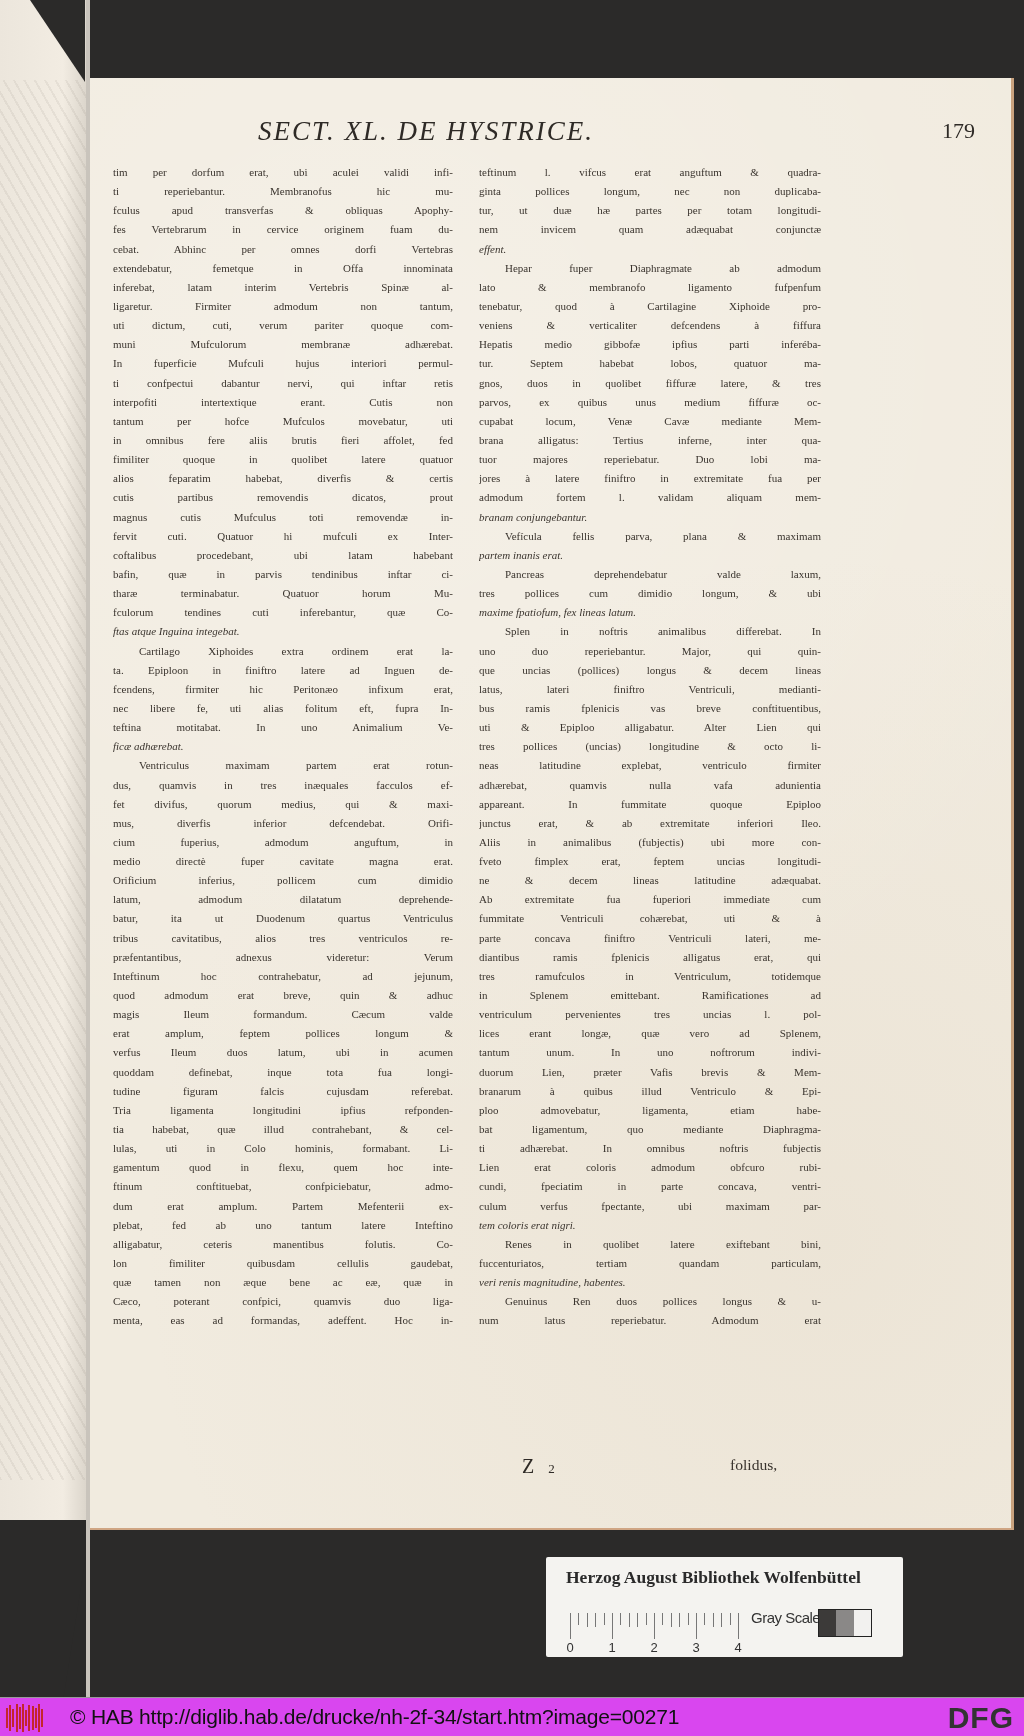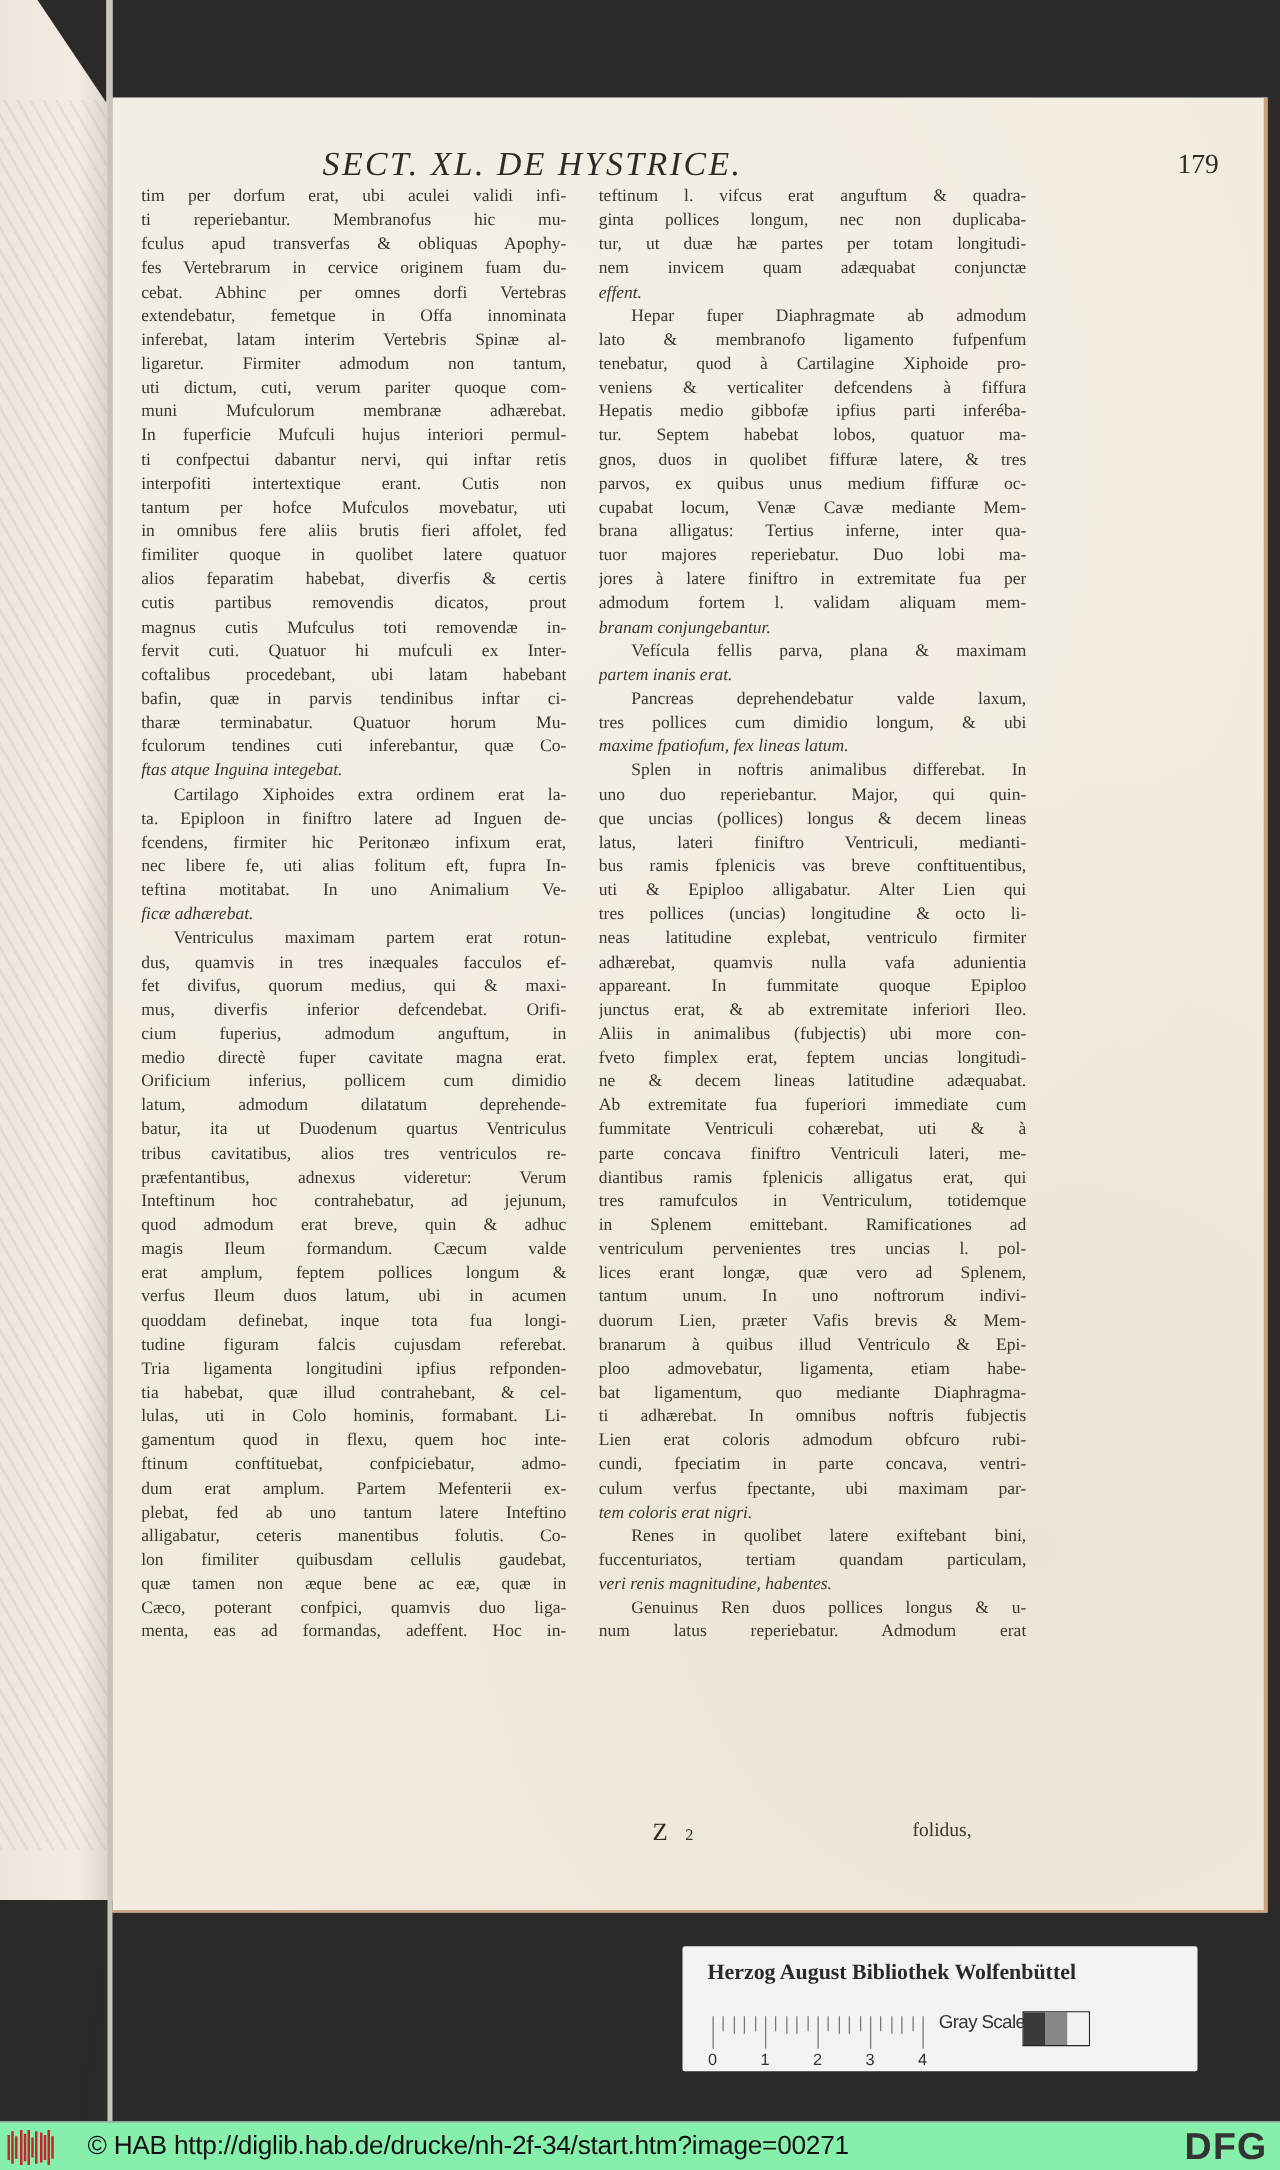--- a/index.html
+++ b/index.html
@@ -41,53 +41,53 @@
       position: absolute; top: 38px; left: 0; right: 0; height: 32px;
     }
     .running-title {
       position: absolute; left: 168px; top: 0; font-style: italic;
       font-size: 27px; letter-spacing: 2px; color: #2e2a26;
     }
     .page-number {
       position: absolute; right: 36px; top: 2px; font-size: 22px; color: #2e2a26;
     }
     .column {
-      position: absolute; top: 70px; width: 340px;
-      font-size: 14px; line-height: 19.15px; color: #3a342e;
+      position: absolute; top: 85px; width: 340px;
+      font-size: 11px; line-height: 19.15px; color: #3a342e;
       text-align: justify;
     }
     .col-left { left: 23px; }
     .col-right { left: 389px; width: 342px; }
     .line { display: block; white-space: nowrap; text-align-last: justify; height: 19.15px; overflow: hidden; }
     .line.last { text-align-last: left; font-style: italic; }
     .line.indent { padding-left: 26px; }
     .signature {
       position: absolute; left: 432px; top: 1377px; font-size: 20px; color: #2e2a26;
     }
     .signature .sub { font-size: 13px; margin-left: 14px; }
     .catchword {
       position: absolute; left: 640px; top: 1378px; font-size: 15.6px; color: #3a342e;
     }
     .scale-card {
-      position: absolute; left: 546px; top: 1557px; width: 412px; height: 100px;
+      position: absolute; left: 546px; top: 1557px; width: 357px; height: 100px;
       background: #f4f3f0; border-radius: 2px;
     }
     .scale-card .lib-name {
       position: absolute; left: 20px; top: 10px; font-weight: bold; font-size: 17.5px;
       color: #2a2a2a; white-space: nowrap;
     }
     .ruler { position: absolute; left: 24px; top: 56px; width: 172px; height: 28px; }
     .ruler .tick { position: absolute; top: 0; width: 1px; background: #777; }
     .ruler .num { position: absolute; top: 27px; font-family: "Liberation Sans", sans-serif; font-size: 13px; color: #333; transform: translateX(-50%); }
     .gray-label { position: absolute; left: 205px; top: 52px; font-family: "Liberation Sans", sans-serif; font-size: 15px; color: #333; letter-spacing: -0.5px; }
     .gray-swatches { position: absolute; left: 272px; top: 52px; width: 52px; height: 26px; border: 1px solid #222; display: flex; }
     .gray-swatches span { flex: 1; }
     .footer {
       position: absolute; left: 0; top: 1697px; width: 1024px; height: 39px;
-      background: #86efac; border-top: 1px solid #999;
+      background: #d946ef; border-top: 1px solid #999;
     }
     .footer .hab-logo { position: absolute; left: 6px; top: 6px; width: 40px; height: 28px; }
     .footer .hab-logo i { position: absolute; top: 0; width: 2px; background: #c4262e; }
     .footer .credit {
       position: absolute; left: 70px; top: 7px; font-family: "Liberation Sans", sans-serif;
       font-size: 21px; color: #111; white-space: nowrap; letter-spacing: -0.2px;
     }
     .footer .dfg {
       position: absolute; right: 10px; top: 3px; font-family: "Liberation Sans", sans-serif;
       font-weight: bold; font-size: 30px; color: #333; letter-spacing: 1px; text-align: center;

